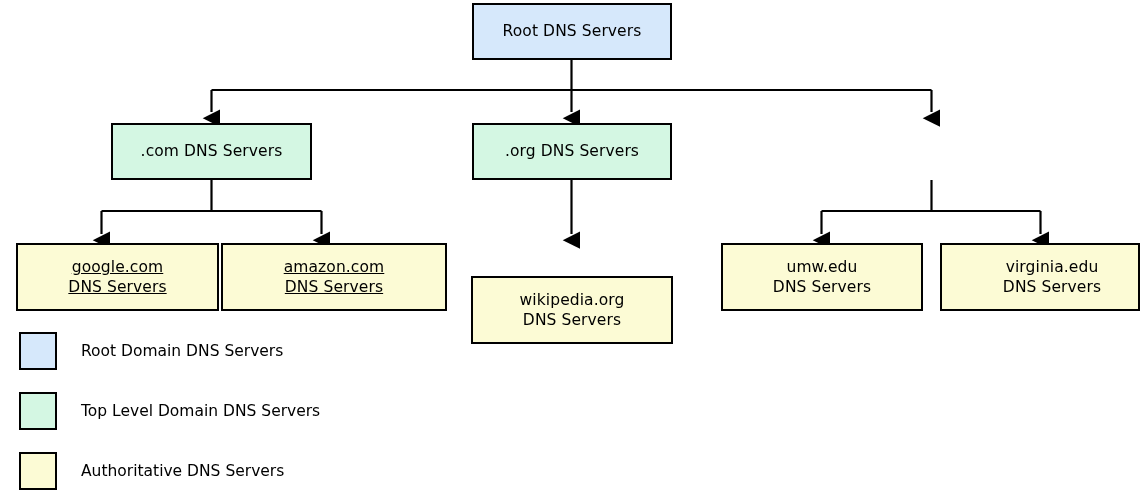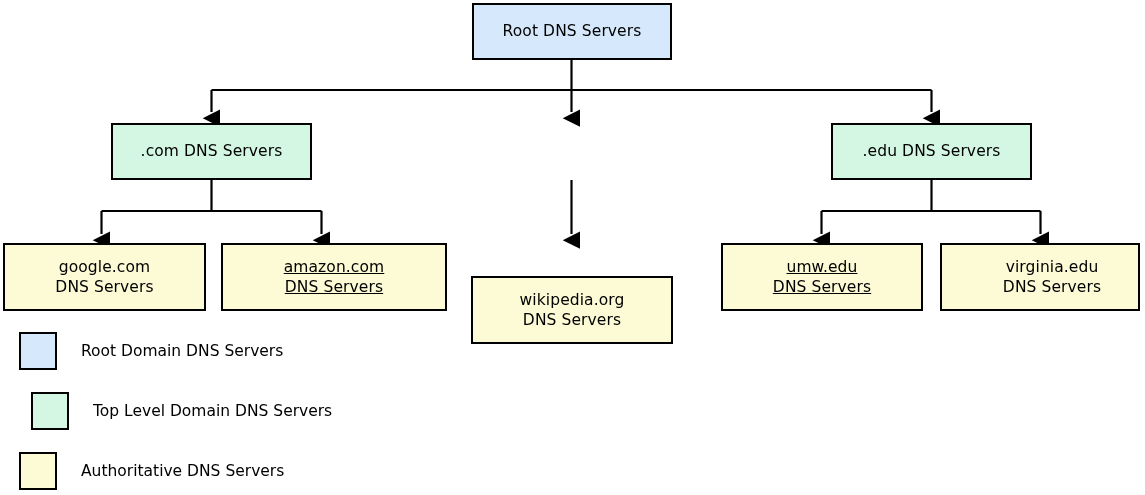--- a/index.html
+++ b/index.html
@@ -99,39 +99,39 @@
       <path d="M931.5,180 L931.5,211" stroke="#000000" stroke-width="2.2" fill="none"></path>
       <path d="M821.5,211 L1040.5,211" stroke="#000000" stroke-width="2.2" fill="none"></path>
     </g>
     <path d="M821.5,211 L821.5,234" stroke="#000000" stroke-width="2.2" fill="none" marker-end="url(#arrowhead)"></path>
     <path d="M1040.5,211 L1040.5,234" stroke="#000000" stroke-width="2.2" fill="none" marker-end="url(#arrowhead)"></path>
   </svg>
 
   <div class="node root-node" style="left:472px; top:3px; width:200px; height:57px;">Root DNS Servers</div>
 
   <div class="node tld-node" style="left:111px; top:123px; width:201px; height:57px;">.com DNS Servers</div>
-  <div class="node tld-node" style="left:831px; top:123px; width:201px; height:57px;">.edu DNS Servers</div>
+  <div class="node tld-node" style="left:472px; top:123px; width:200px; height:57px;">.org DNS Servers</div>
 
-  <div class="node auth-node" style="left:3px; top:243px; width:203px; height:68px;">google.com
+  <div class="node auth-node" style="left:16px; top:243px; width:203px; height:68px;text-decoration:underline;">google.com
 DNS Servers</div>
   <div class="node auth-node" style="left:221px; top:243px; width:226px; height:68px;text-decoration:underline;">amazon.com
 DNS Servers</div>
   <div class="node auth-node" style="left:471px; top:243px; width:202px; height:68px;margin-top:33px;">wikipedia.org
 DNS Servers</div>
-  <div class="node auth-node" style="left:721px; top:243px; width:202px; height:68px;text-decoration:underline;">umw.edu
+  <div class="node auth-node" style="left:721px; top:243px; width:202px; height:68px;">umw.edu
 DNS Servers</div>
   <div class="node auth-node" style="left:940px; top:243px; width:200px; height:68px;padding-left:24px;">virginia.edu
 DNS Servers</div>
 
   <div class="legend-row" style="left:3px; top:332px;">
     <div class="legend-swatch" style="background:#d6e8fb;"></div>
     <div class="legend-label">Root Domain DNS Servers</div>
   </div>
 
-  <div class="legend-row" style="left:3px; top:392px;margin-left:12px;">
+  <div class="legend-row" style="left:3px; top:392px;">
     <div class="legend-swatch" style="background:#d4f7e3;"></div>
     <div class="legend-label">Top Level Domain DNS Servers</div>
   </div>
 
   <div class="legend-row" style="left:3px; top:452px;">
     <div class="legend-swatch" style="background:#fcfbd5;"></div>
     <div class="legend-label">Authoritative DNS Servers</div>
   </div>
 
 </div>

